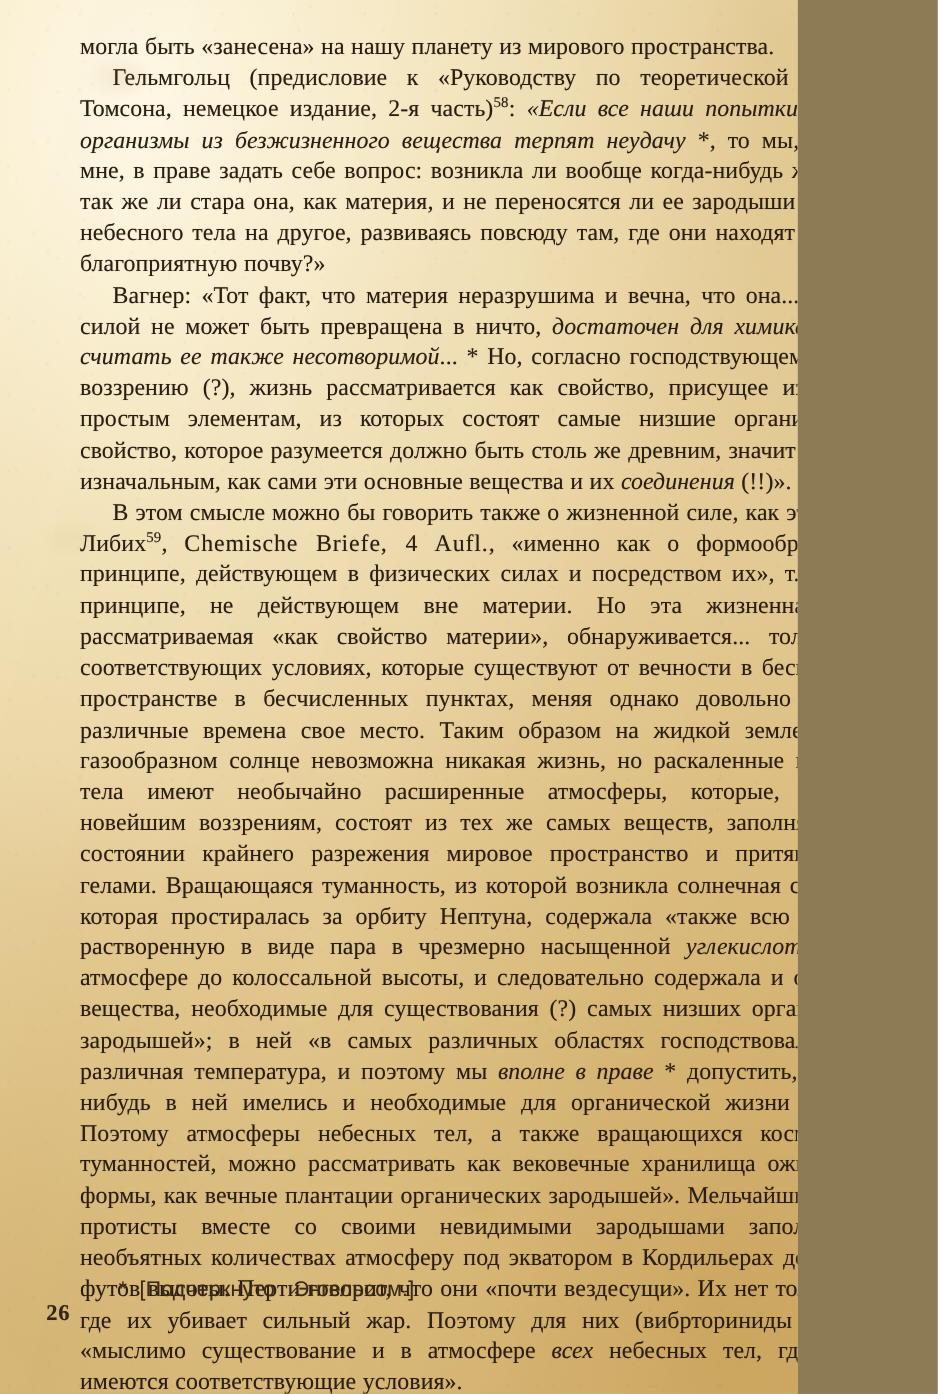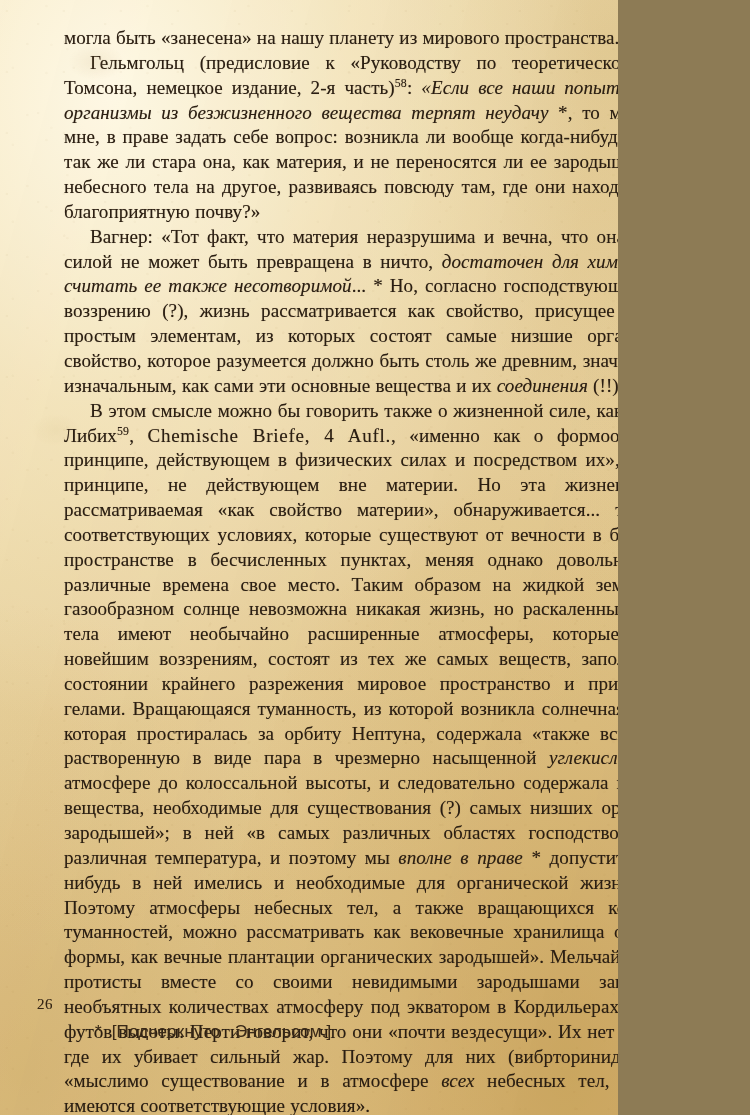--- a/index.html
+++ b/index.html
@@ -16,20 +16,21 @@
     overflow: hidden;
     background-color: #e6cf9a;
     background-image:
       radial-gradient(ellipse 150% 110% at 18% 8%, rgba(255,250,232,0.95) 0%, rgba(250,238,205,0.55) 26%, rgba(240,216,160,0.10) 52%, rgba(226,193,128,0.0) 72%),
       radial-gradient(ellipse 90% 80% at 92% 96%, rgba(196,155,78,0.55) 0%, rgba(209,170,96,0.30) 35%, rgba(222,190,130,0.0) 68%),
       radial-gradient(ellipse 70% 60% at 4% 96%, rgba(200,163,90,0.38) 0%, rgba(222,190,130,0.0) 70%),
       radial-gradient(ellipse 60% 50% at 99% 4%, rgba(203,168,96,0.30) 0%, rgba(222,190,130,0.0) 70%),
       linear-gradient(150deg, #f3e4bd 0%, #eeddb0 22%, #e7d09c 48%, #e0c489 72%, #d9b878 100%);
     font-family: "Liberation Serif", "DejaVu Serif", serif;
     color: #241a10;
+    padding-left: 20px;
   }
 
   
   .grain {
     position: absolute;
     inset: 0;
     pointer-events: none;
     opacity: 0.30;
     background-image:
       radial-gradient(circle at 12% 18%, rgba(150,112,54,0.16) 0 1px, transparent 1.6px),
@@ -101,27 +102,28 @@
     line-height: 16px;
     color: #3a2a18;
     letter-spacing: 0.2px;
     white-space: pre;
     text-shadow: 0 0 0.6px rgba(58,40,22,0.35);
   }
 
   .folio {
     position: absolute;
     left: 37px;
-    top: 994px;
-    font-size: 15px;
+    top: 1040px;
+    font-size: 18px;
     line-height: 20px;
     color: #35261600;
     color: #352616;
     letter-spacing: 0.5px;
     text-shadow: 0 0 0.6px rgba(58,40,22,0.4);
+    font-weight: bold;
   }
 
   
   .inkfade {
     position: absolute;
     inset: 0;
     pointer-events: none;
     mix-blend-mode: multiply;
     opacity: 0.10;
     background-image: linear-gradient(105deg, rgba(255,255,255,0) 0%, rgba(170,135,70,0.25) 55%, rgba(150,115,55,0.38) 100%);

